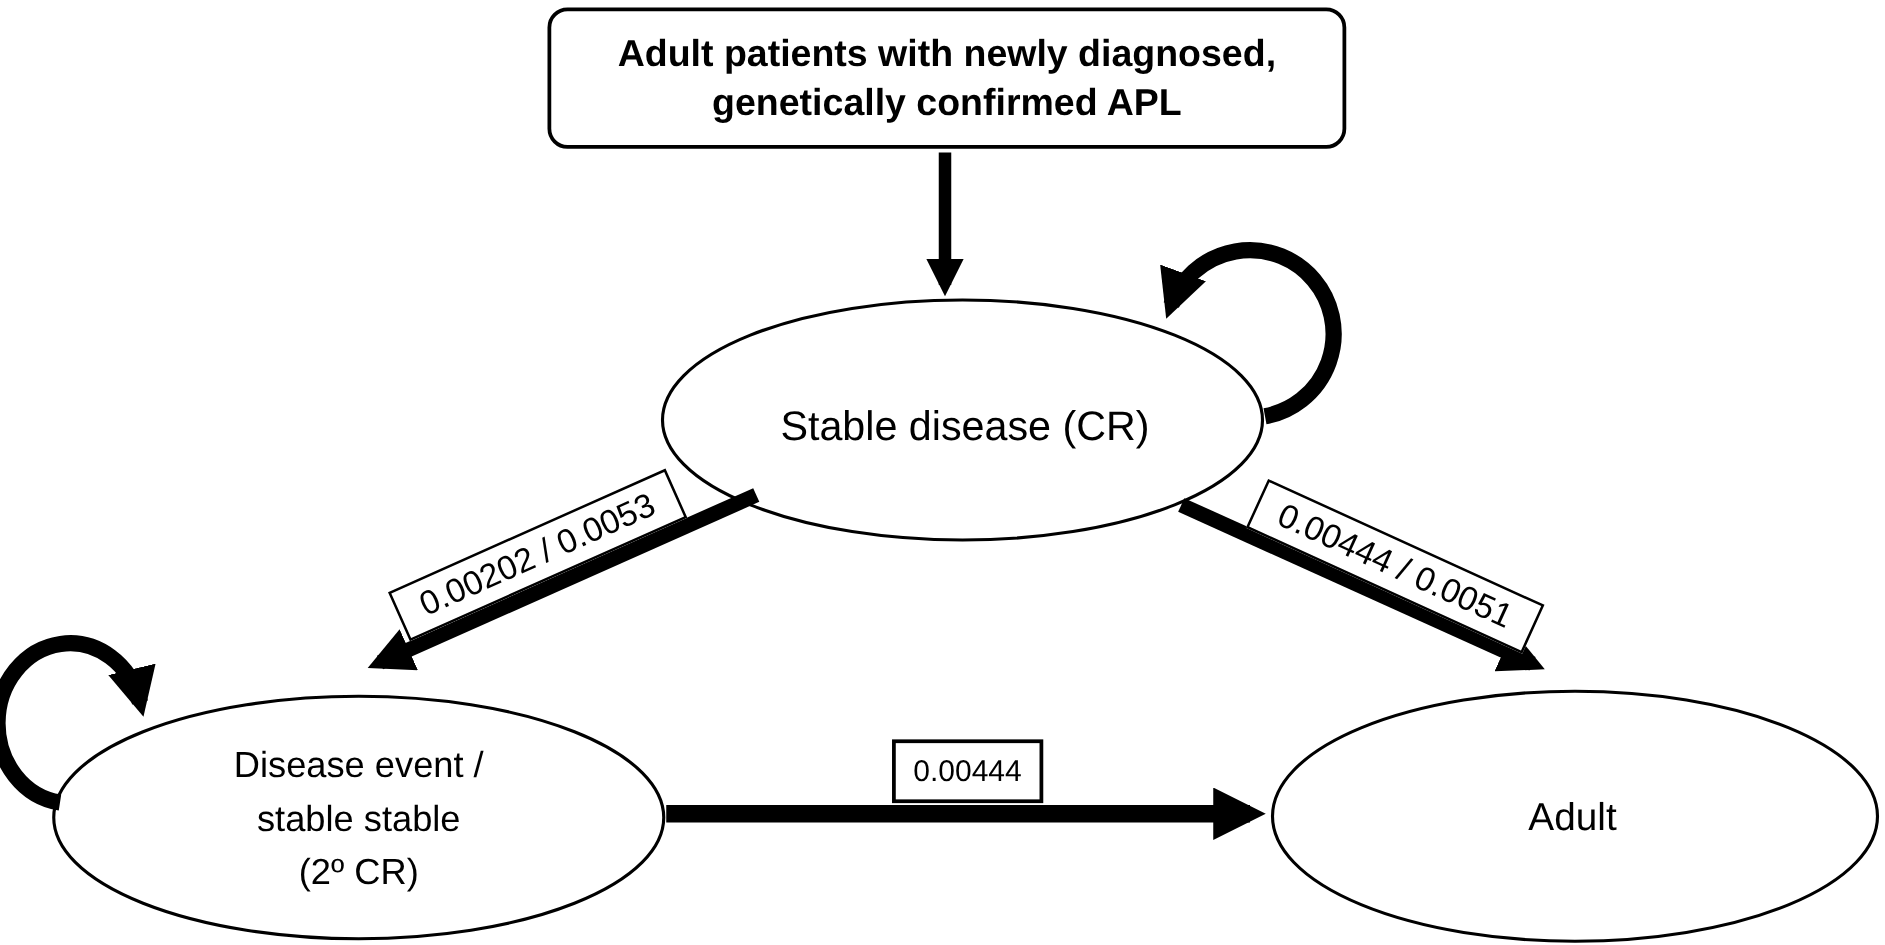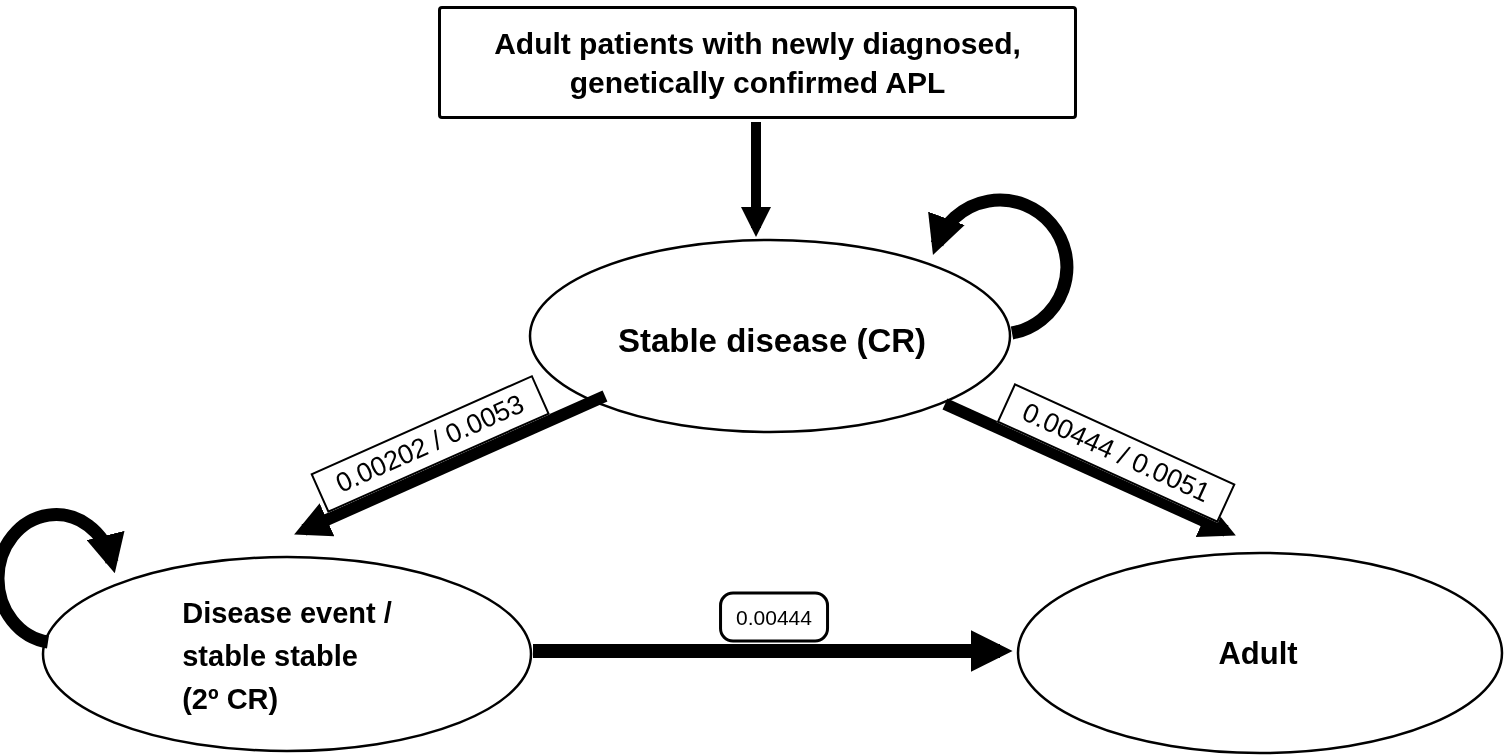--- a/index.html
+++ b/index.html
@@ -24,36 +24,36 @@
   .overlay {
     position: absolute;
   }
   .entry-box {
     left: 438px;
     top: 6px;
     width: 639px;
     height: 113px;
     box-sizing: border-box;
     border: 3px solid #000;
-    border-radius: 4px;
+    border-radius: 16px;
     background: #fff;
     display: flex;
     flex-direction: column;
     align-items: center;
     justify-content: center;
     font-weight: bold;
     font-size: 30px;
     line-height: 39px;
     text-align: center;
     white-space: nowrap;
   }
   .state-label {
     transform: translate(-50%, -50%);
-    font-weight: bold;
-    text-align: left;
+    font-weight: normal;
+    text-align: center;
     white-space: nowrap;
   }
   .state-label.stable {
     left: 772px;
     top: 341px;
     font-size: 33px;
   }
   .state-label.event {
     left: 287px;
     top: 656px;
@@ -83,23 +83,22 @@
   .prob-box.right-diag {
     left: 1116px;
     top: 453px;
     transform: translate(-50%, -50%) rotate(24.5deg);
   }
   .prob-box.mid {
     left: 774px;
     top: 617px;
     transform: translate(-50%, -50%);
     border-width: 3px;
-    font-size: 21px;
+    font-size: 24px;
     padding: 9px 14px;
-    border-radius: 14px;
   }
 </style>
 </head>
 <body>
 
 <div id="canvas">
 
   <svg id="diagram-svg" width="1508" height="756" viewBox="0 0 1508 756">
     <defs>
       <marker id="ah" viewBox="0 0 10 10" refX="7" refY="5" markerWidth="3" markerHeight="3" orient="auto">

